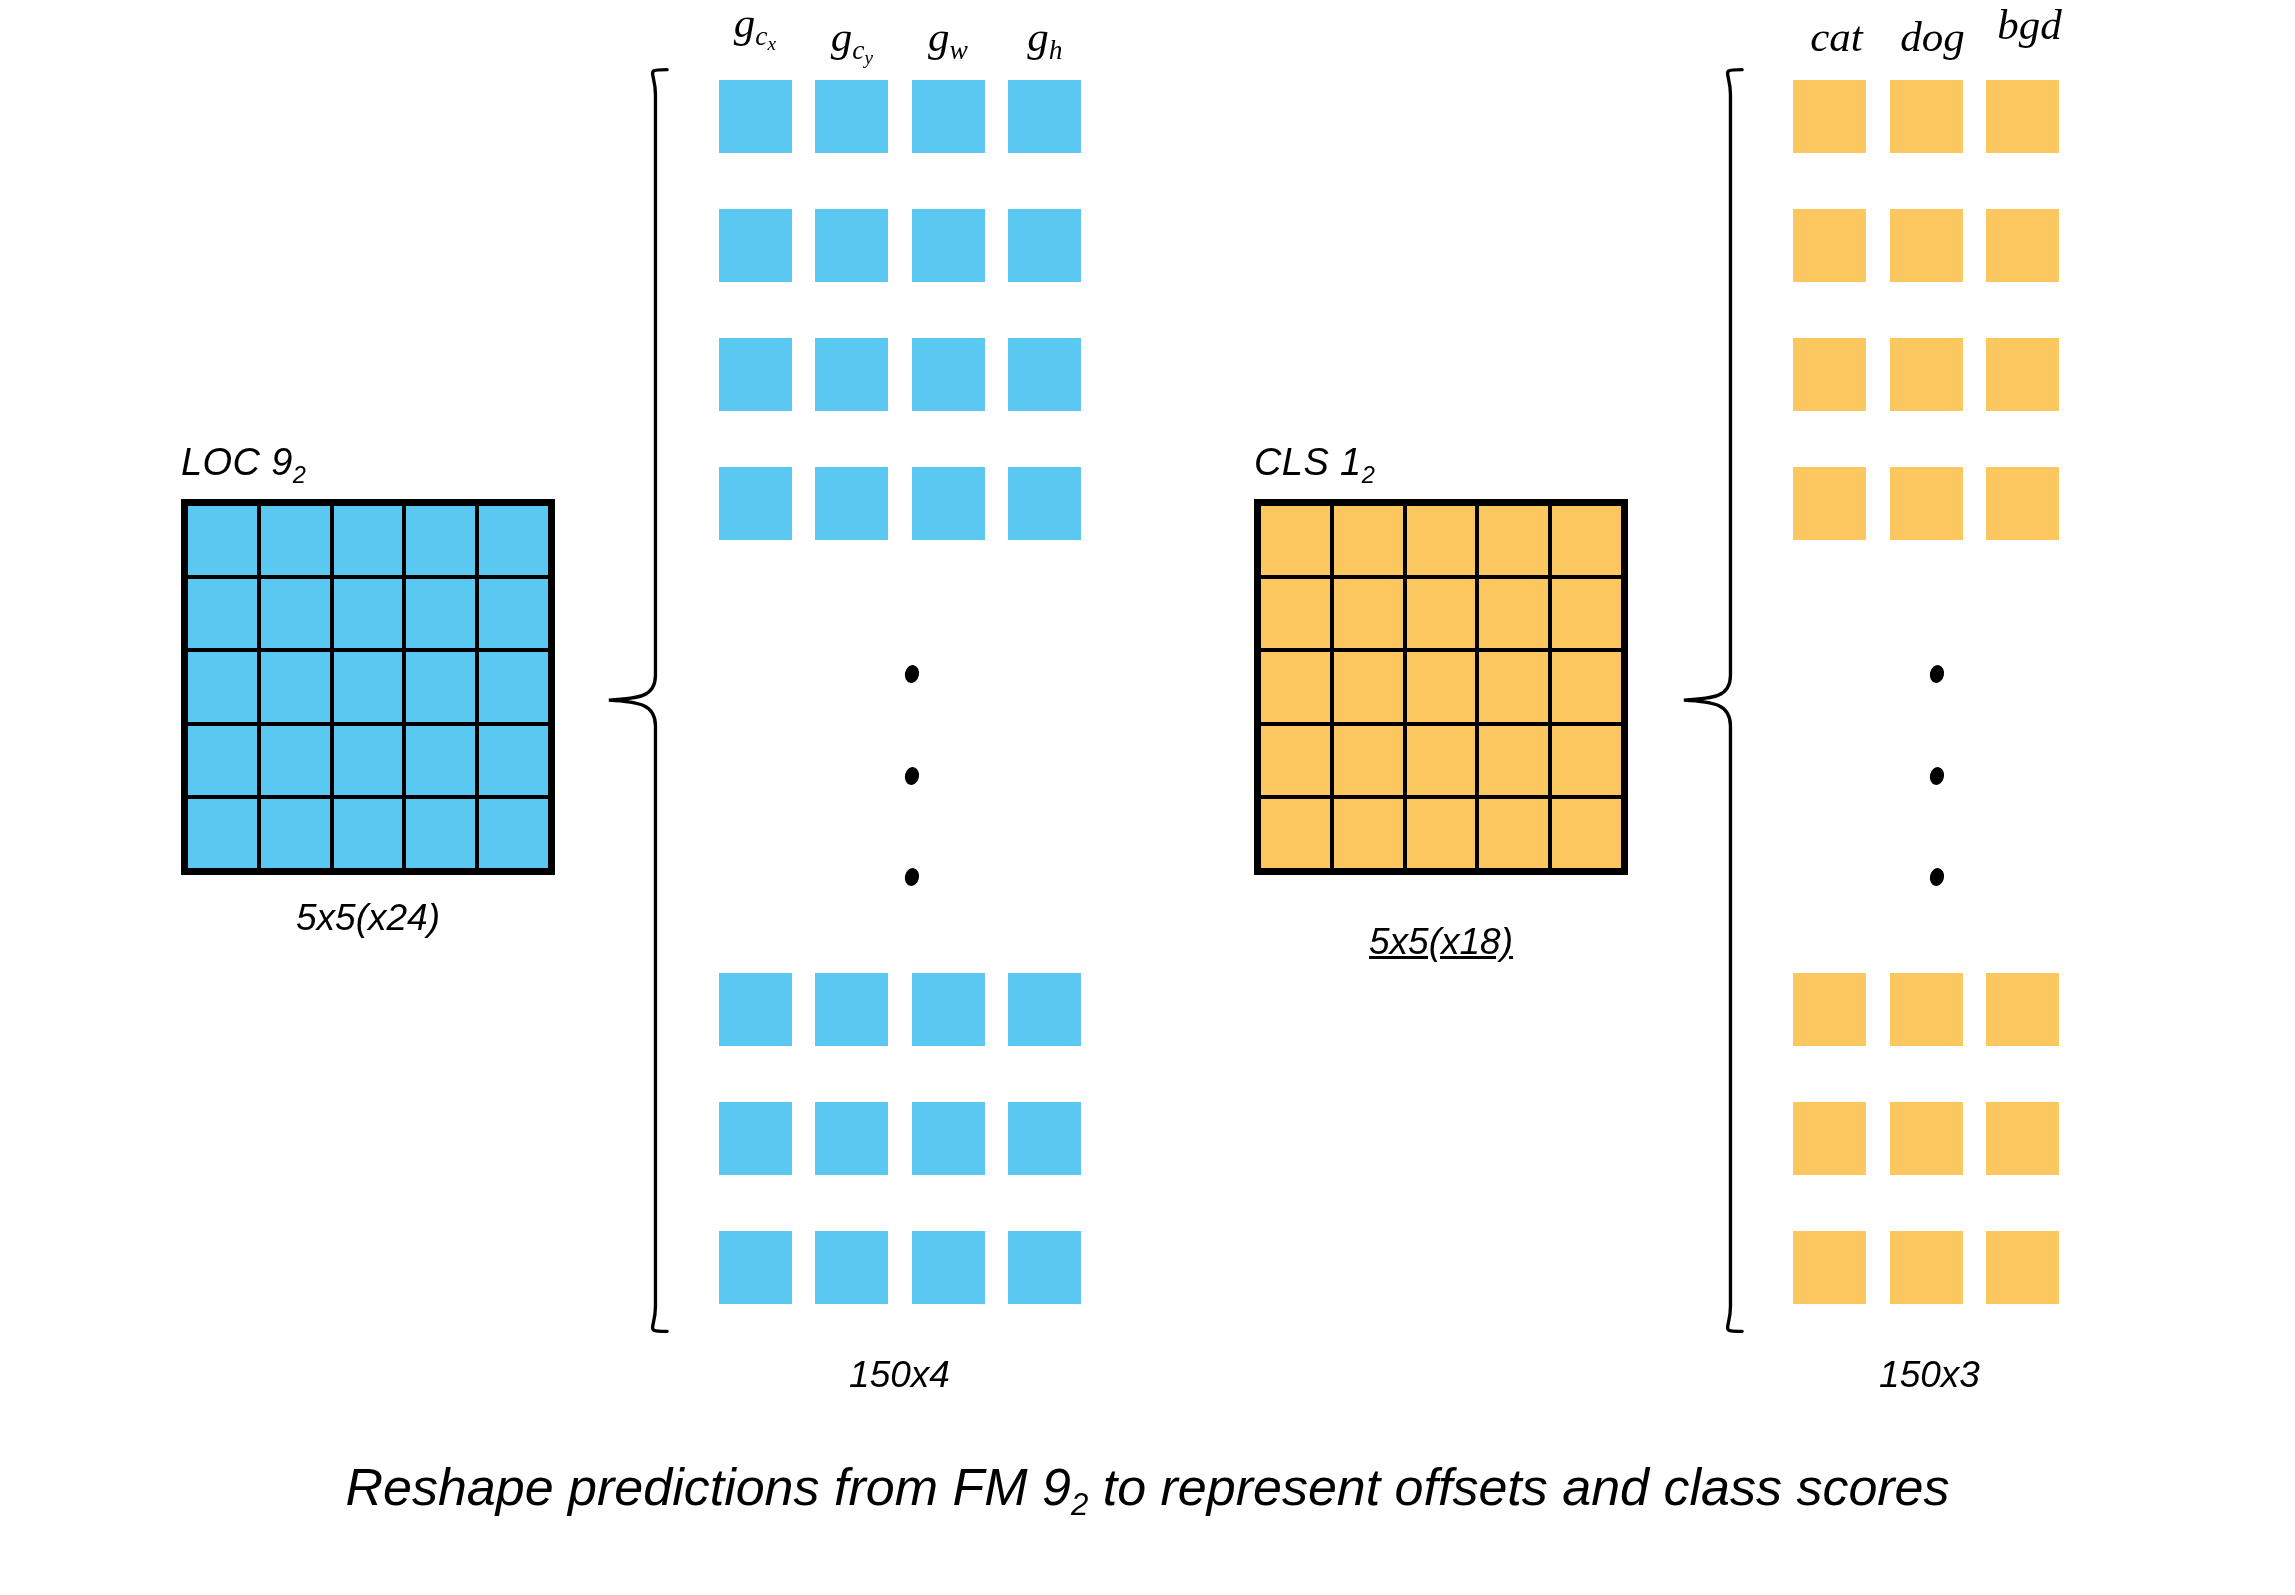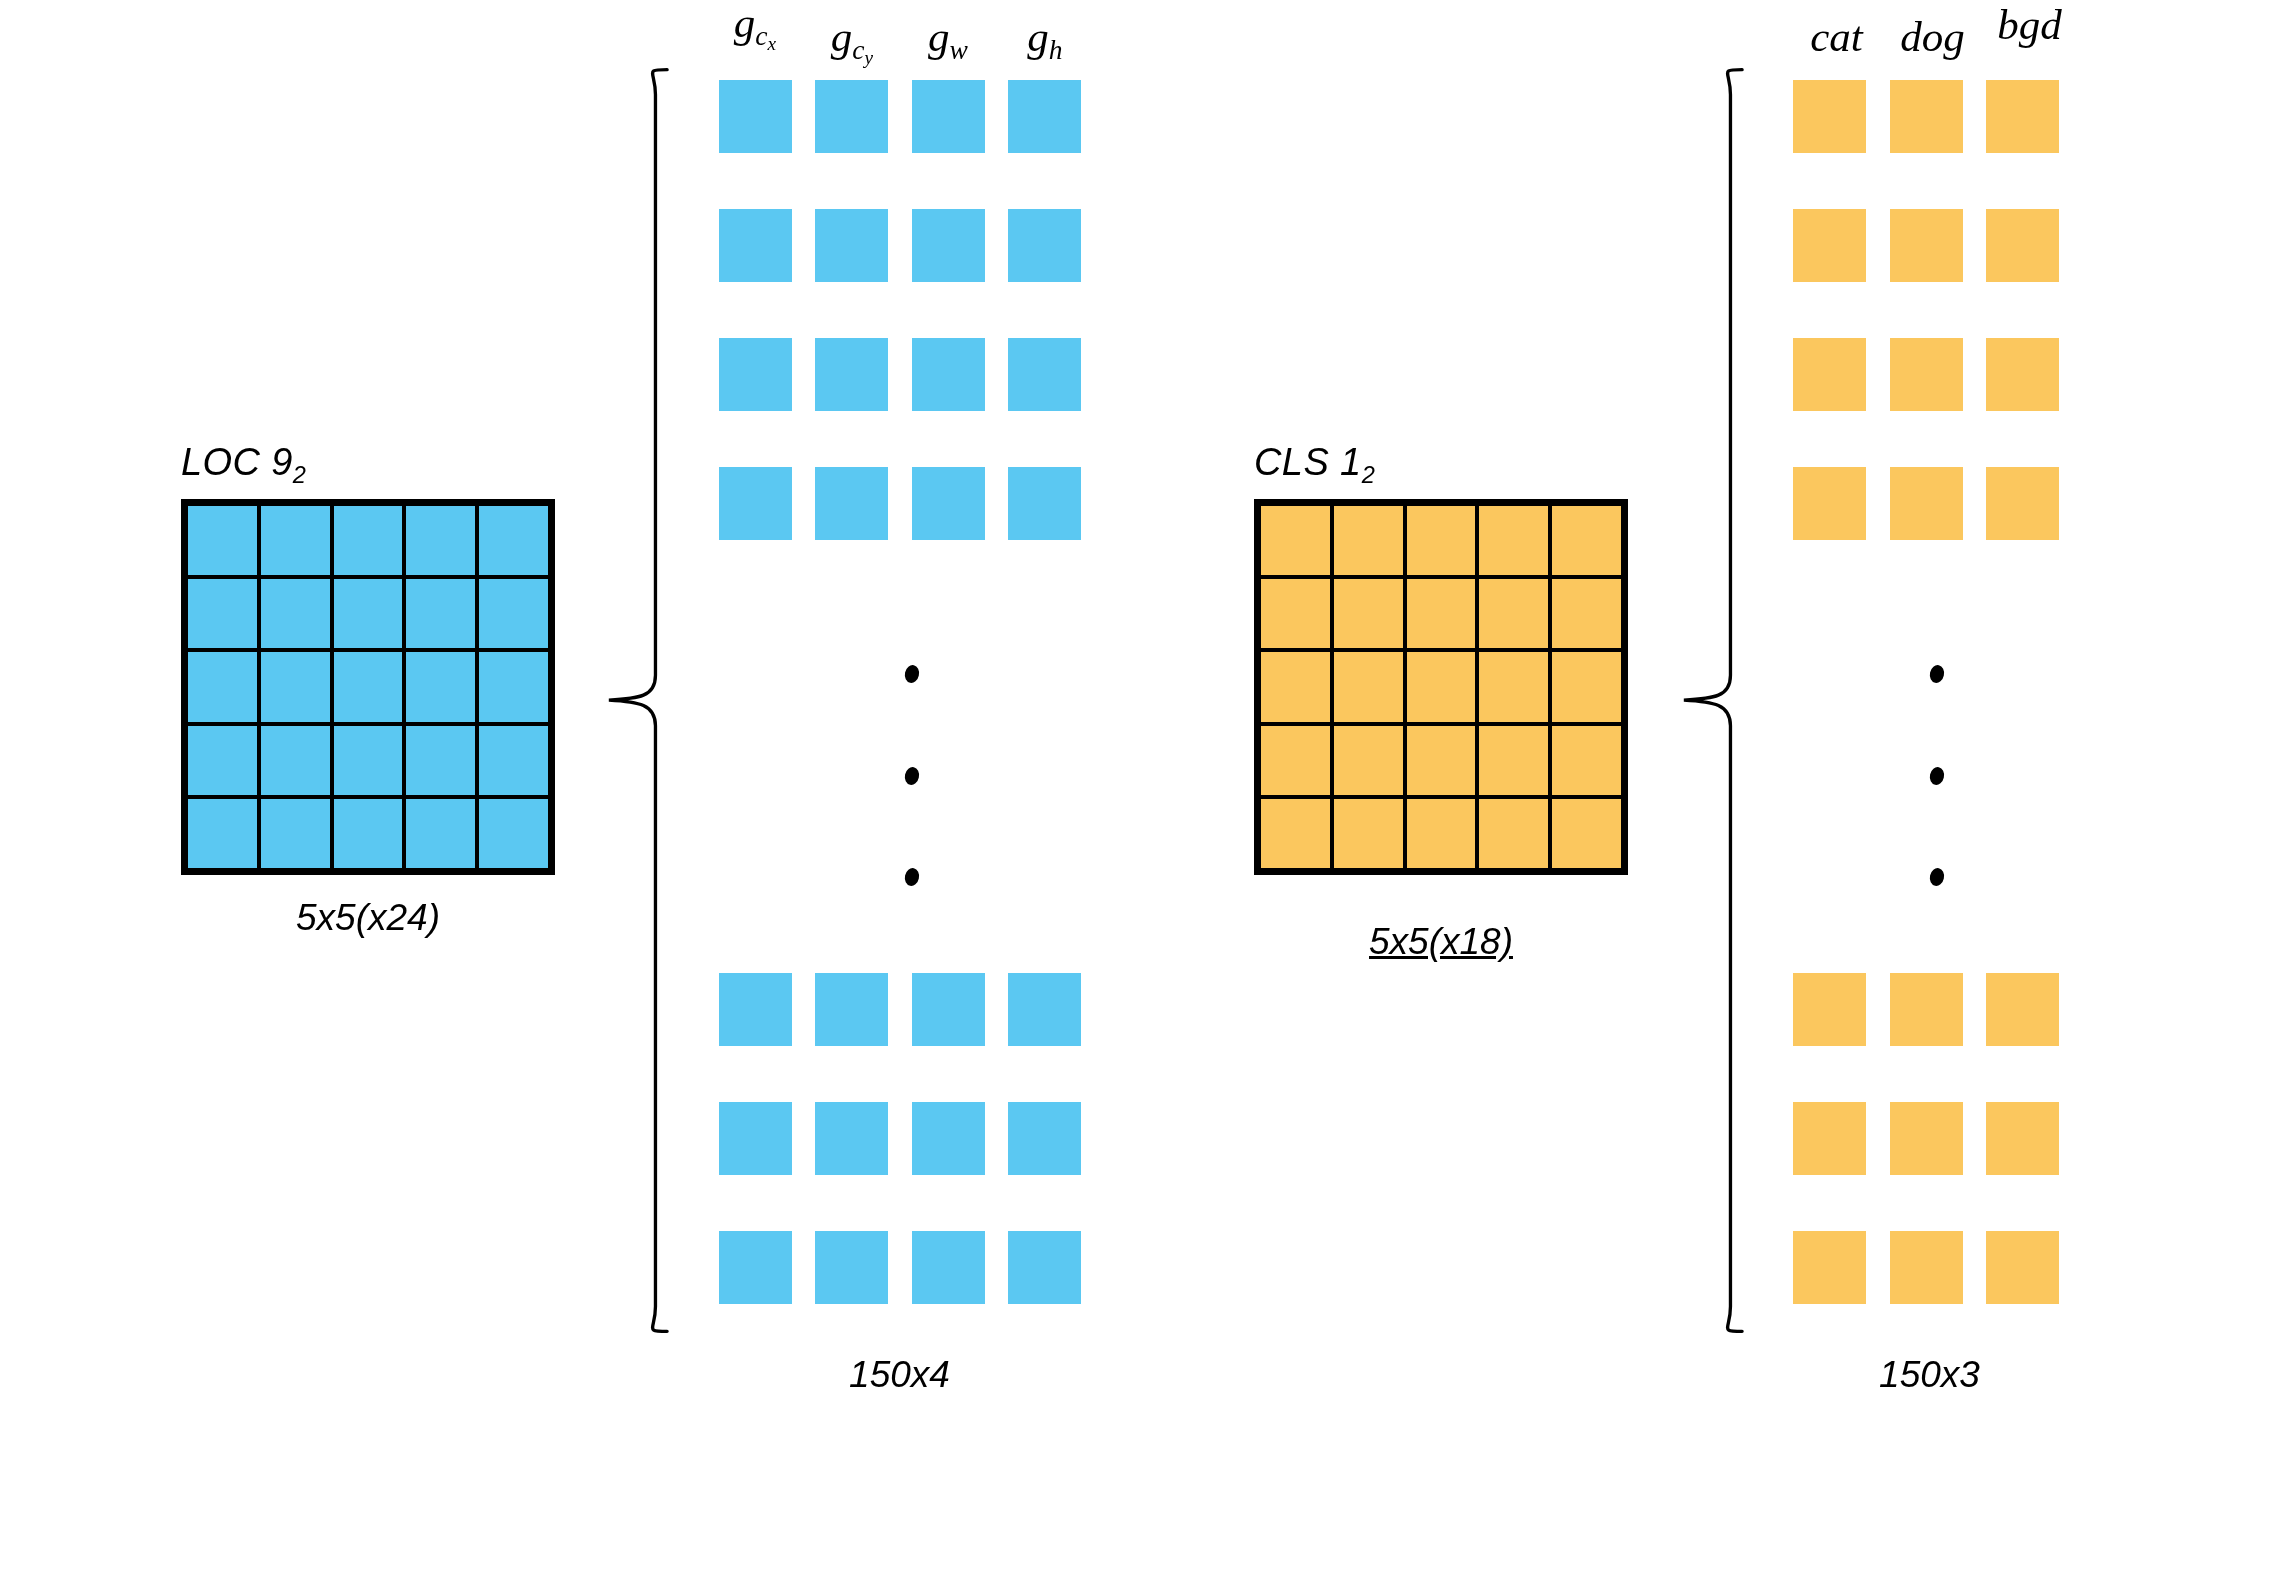--- a/index.html
+++ b/index.html
@@ -282,16 +282,17 @@
       <div class="tok orange" style="left: 1890px; top: 1231px;"></div>
       <div class="tok orange" style="left: 1986px; top: 1231px;"></div>
       <div class="vdot" style="left: 1930px; top: 665px;"></div>
       <div class="vdot" style="left: 1930px; top: 767px;"></div>
       <div class="vdot" style="left: 1930px; top: 868px;"></div>
     </div>
 
   <div class="fm-caption" style="left:1790px; top:1354px; width:279px;">150x3</div>
 
   <div class="main-caption" style="top:1455px;">
+    <span class="ln"><span>Reshape predictions from FM 9</span><sub>2</sub><span> to represent offsets and class scores</span></span>
   </div>
 
 </div>
 
 
 </body></html>

